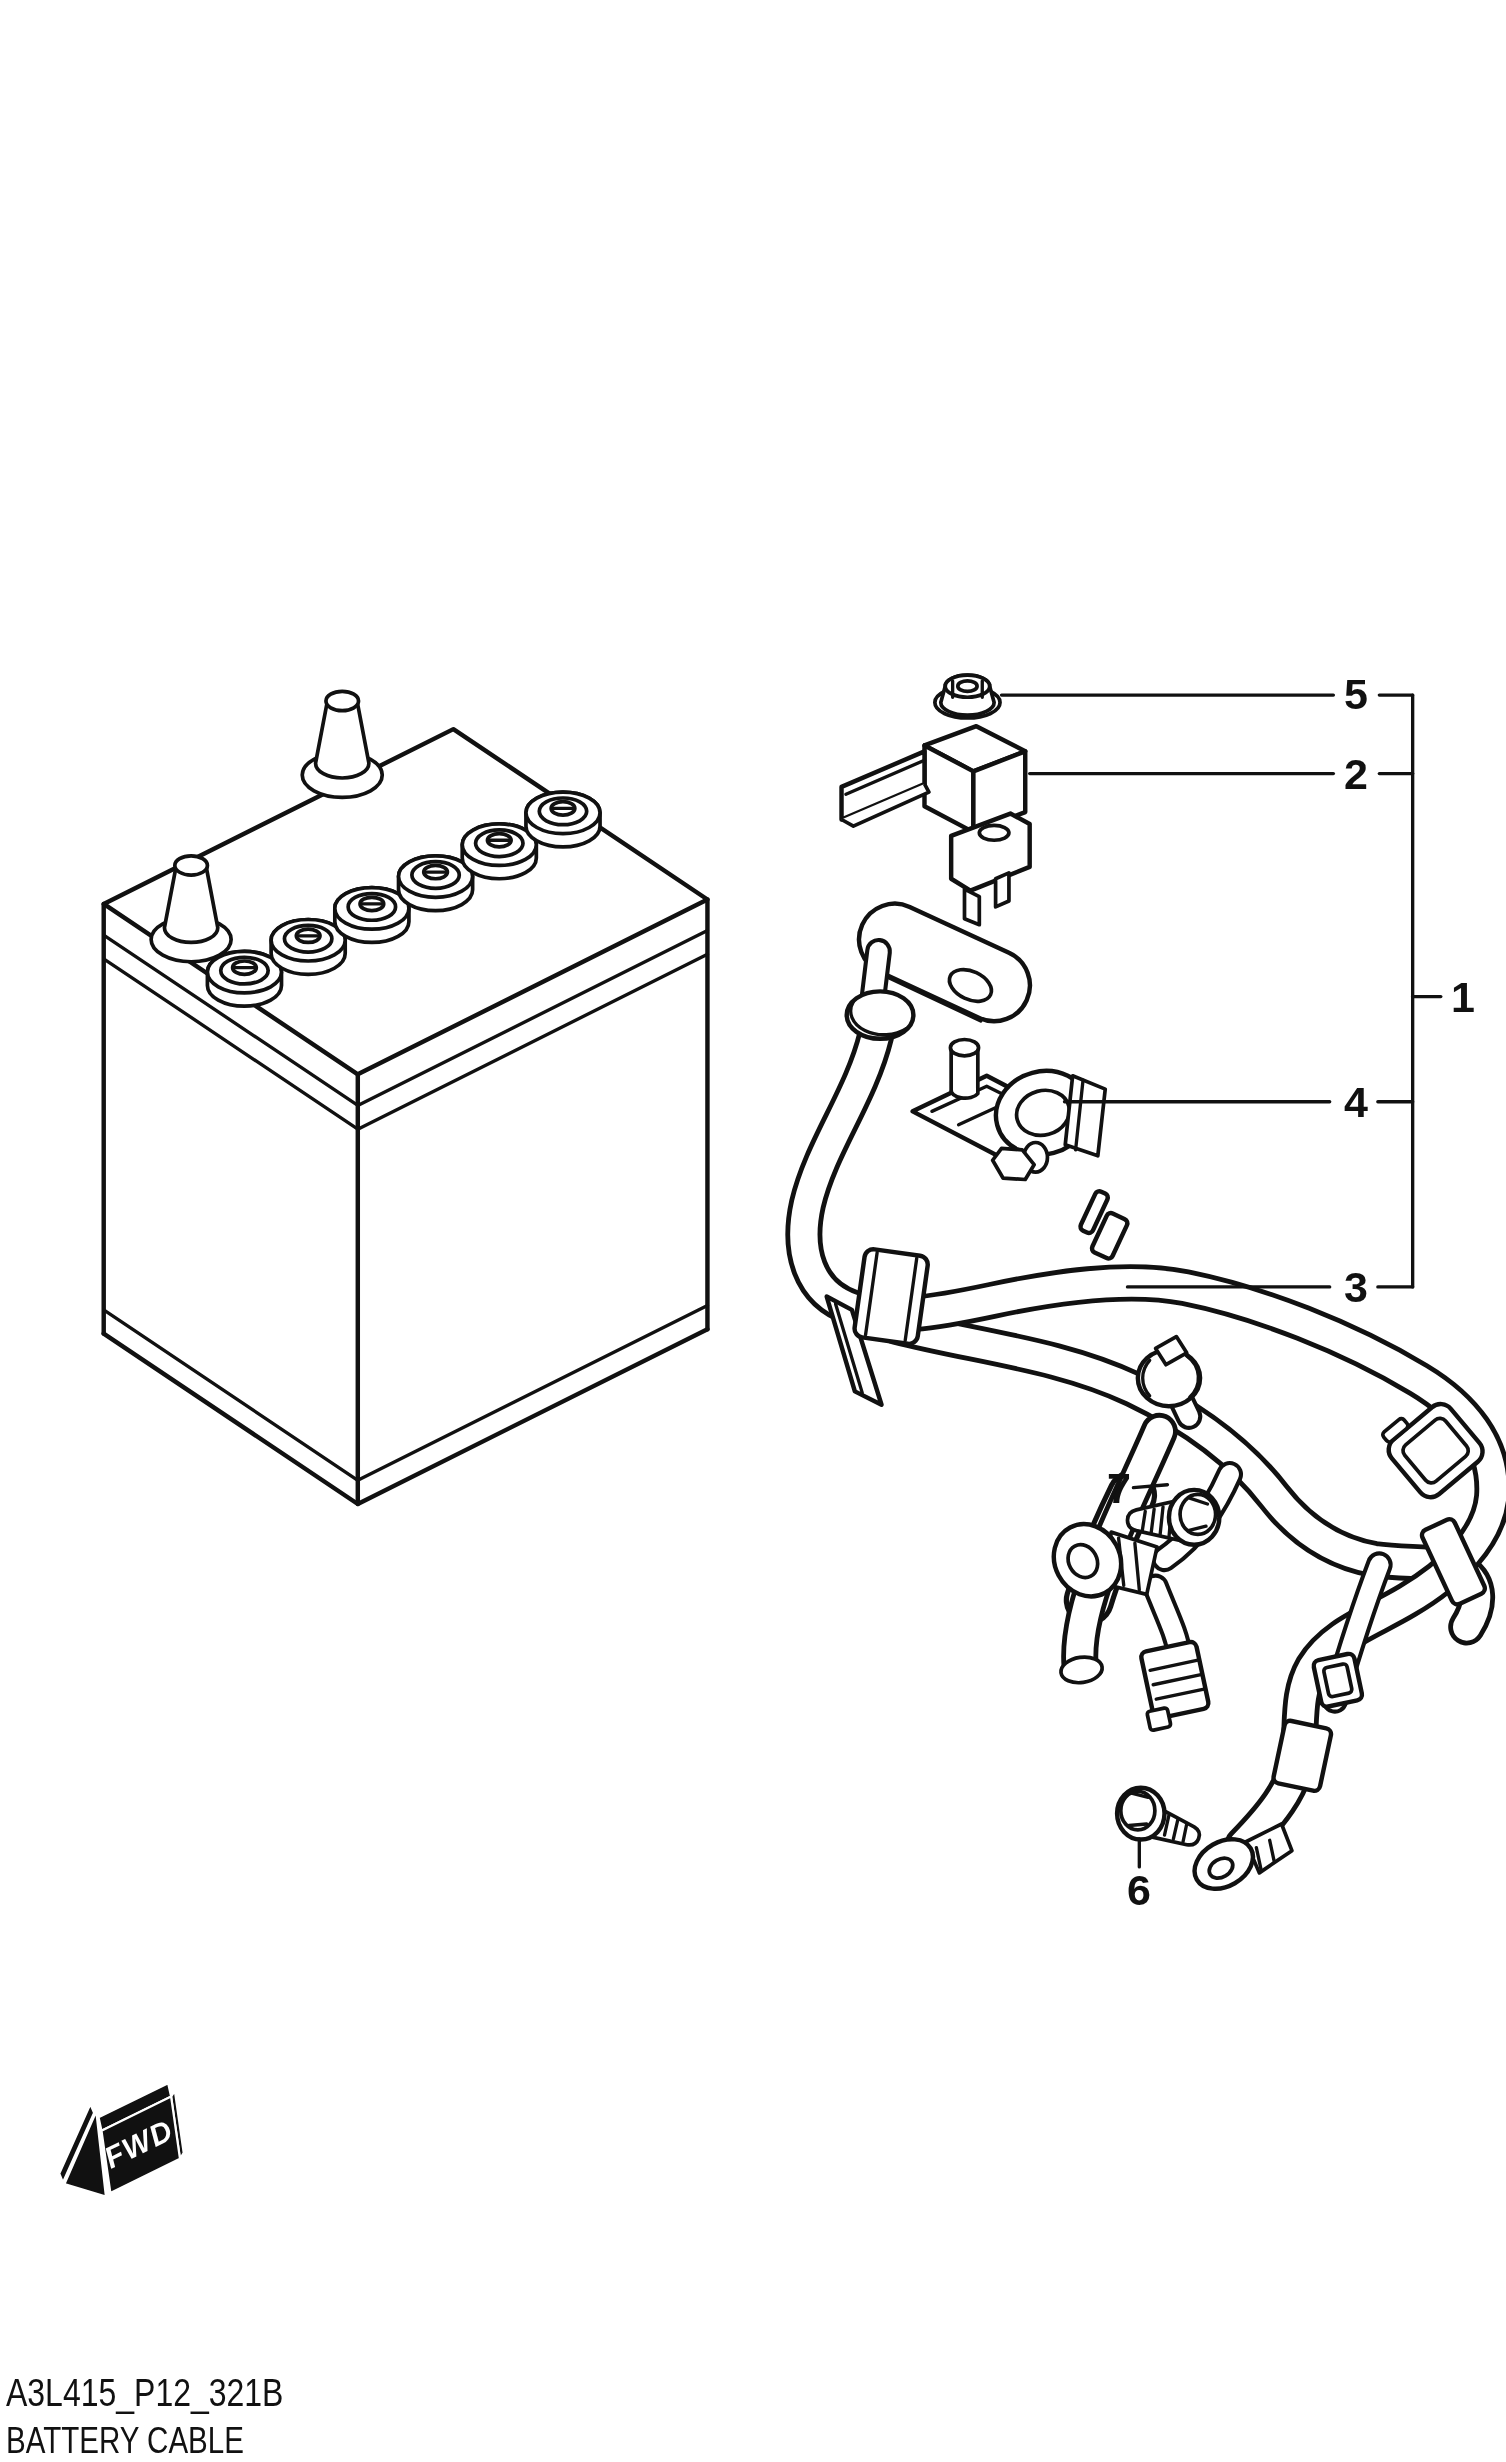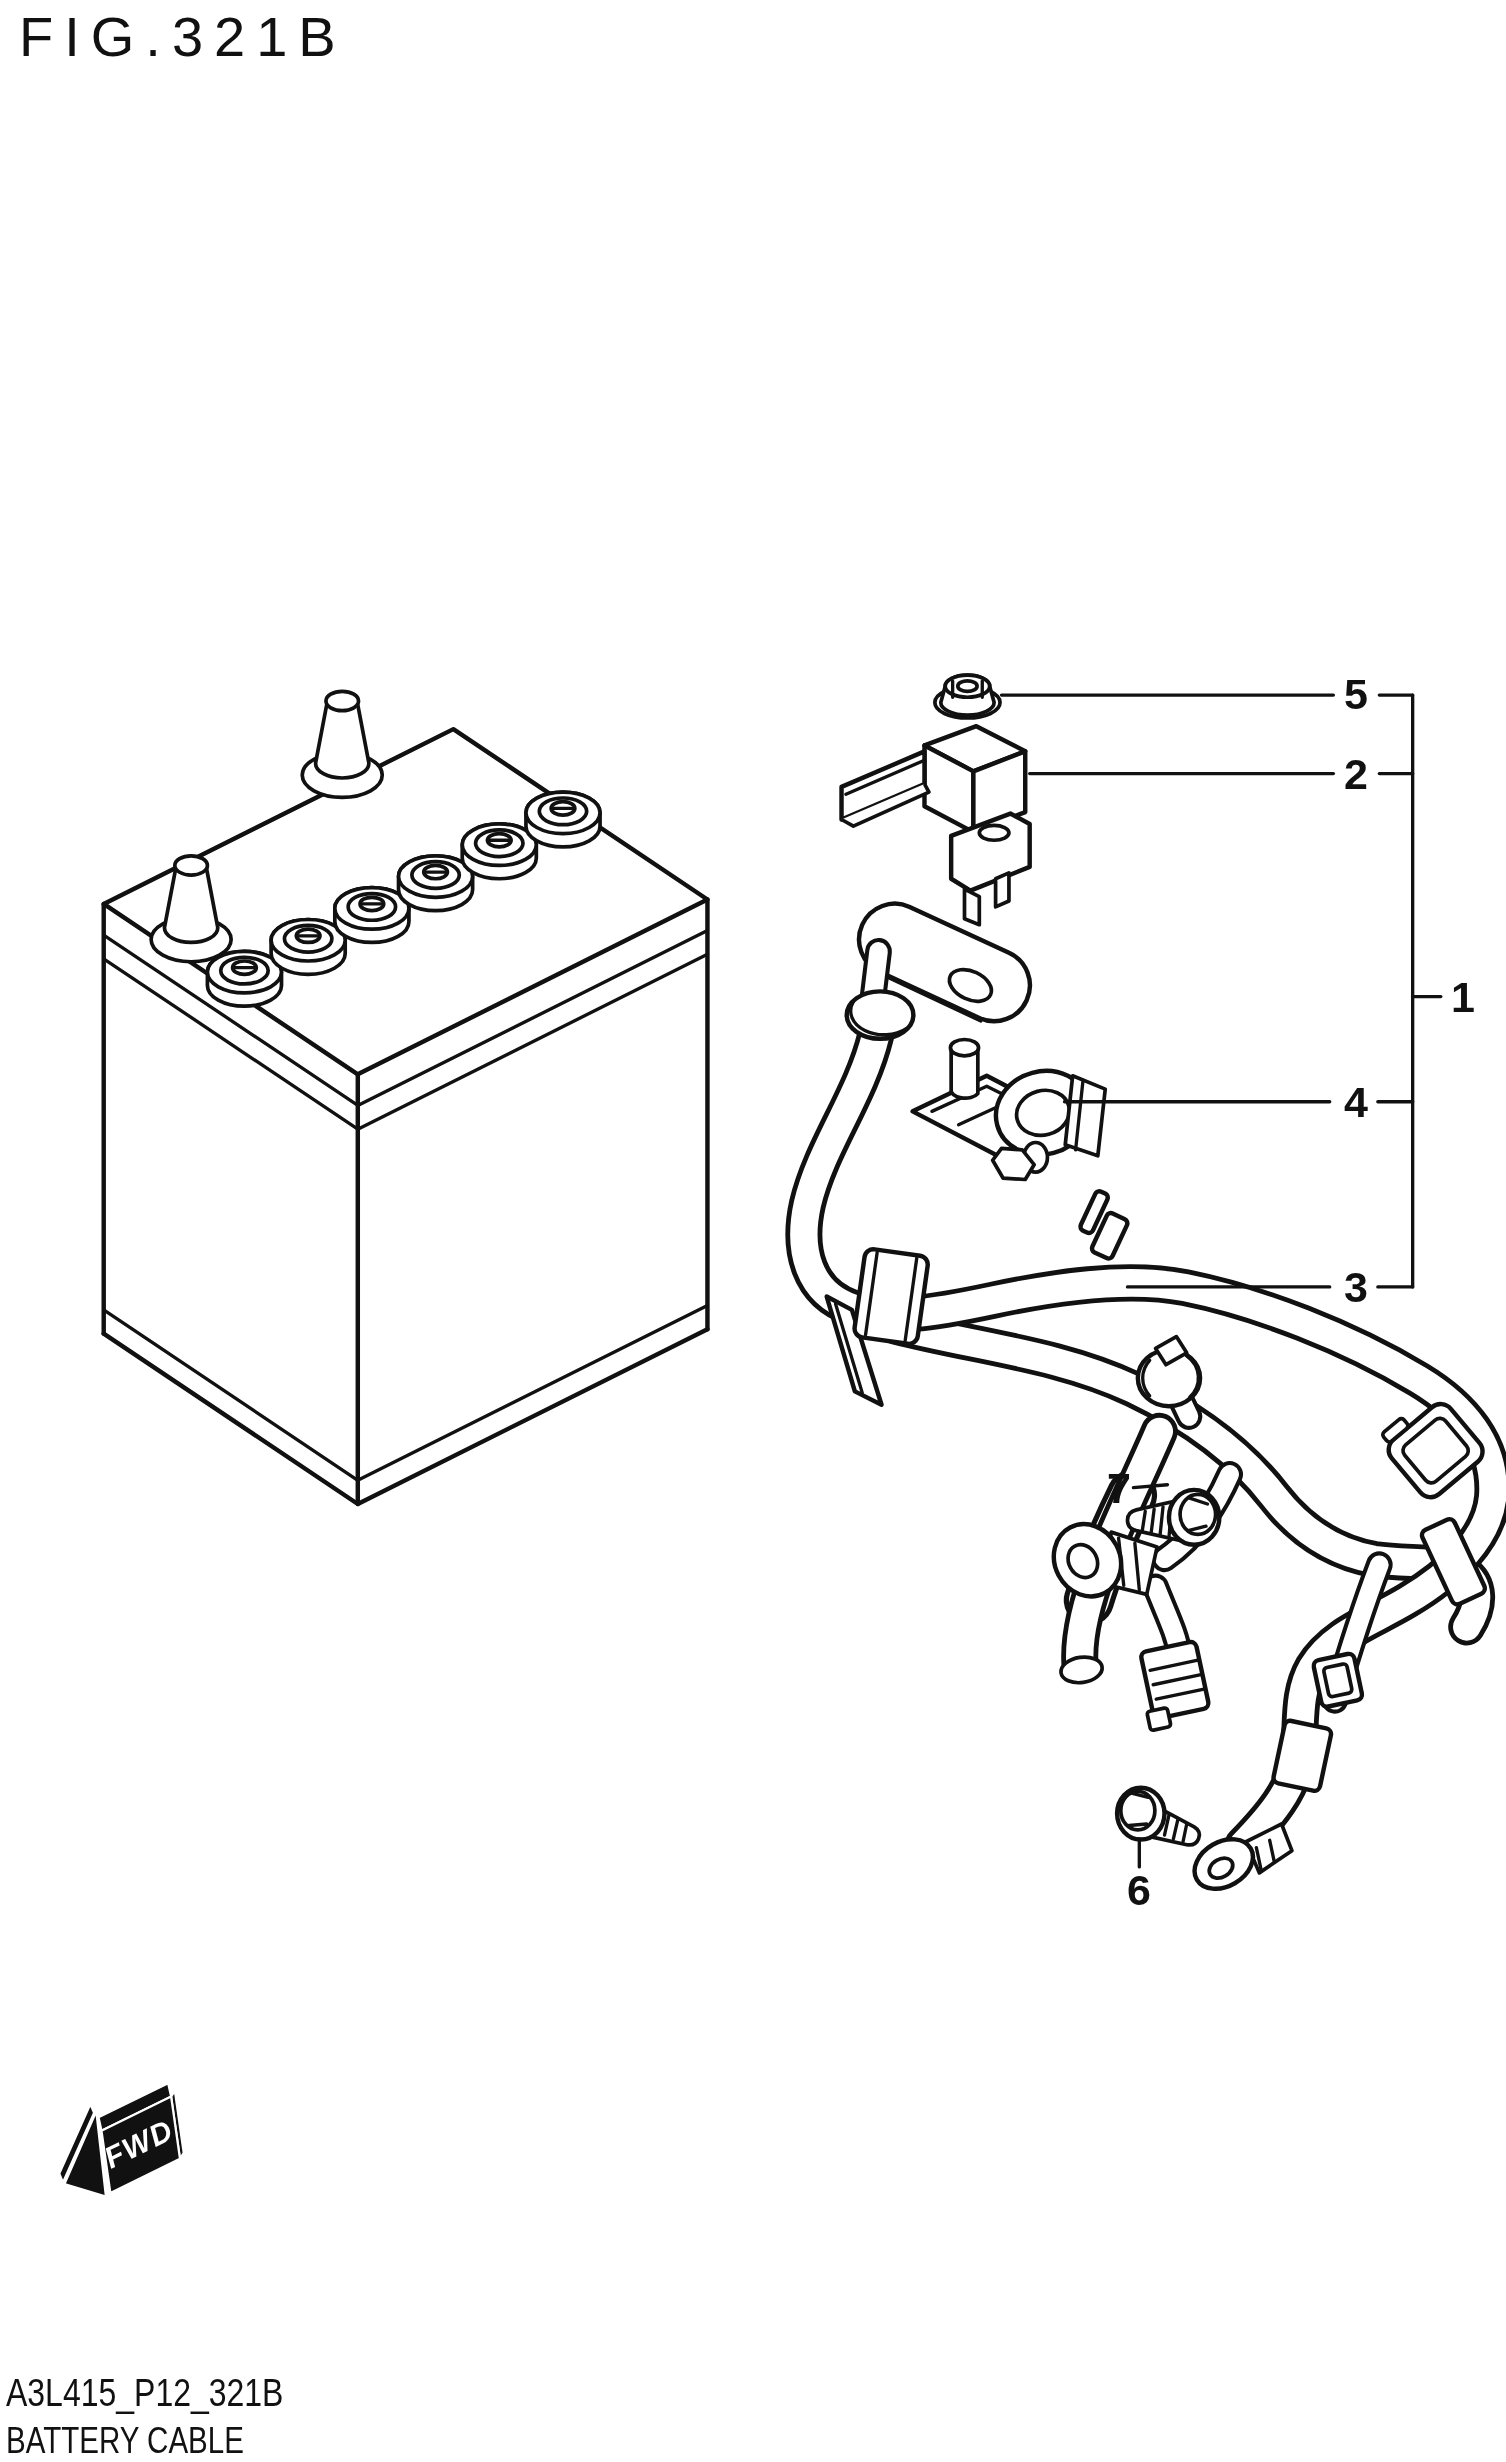--- a/index.html
+++ b/index.html
@@ -283,21 +283,20 @@
 
   <g>
     <polygon class="blk" points="127,2852 85,2946 80,2934 122,2840"></polygon>
     <polygon class="blk" points="137,2876 231,2830 227,2812 133,2858"></polygon>
     <polygon class="blk" points="231,2830 243,2914 248,2906 236,2822"></polygon>
     <polygon class="blk" points="87,2948 130,2850 143,2965"></polygon>
     <polygon class="blk" points="137,2876 231,2830 243,2914 149,2960"></polygon>
   </g>
 </svg>
 
-<div class="page-title">FIG.321B</div>
 
 <div class="callout" style="left:1356px;top:694px">5</div>
 <div class="callout" style="left:1356px;top:774px">2</div>
 <div class="callout" style="left:1463px;top:997px">1</div>
 <div class="callout" style="left:1356px;top:1102px">4</div>
 <div class="callout" style="left:1356px;top:1287px">3</div>
 <div class="callout" style="left:1119px;top:1488px">7</div>
 <div class="callout" style="left:1139px;top:1890px">6</div>
 
 <div class="fwd-label">FWD</div>

